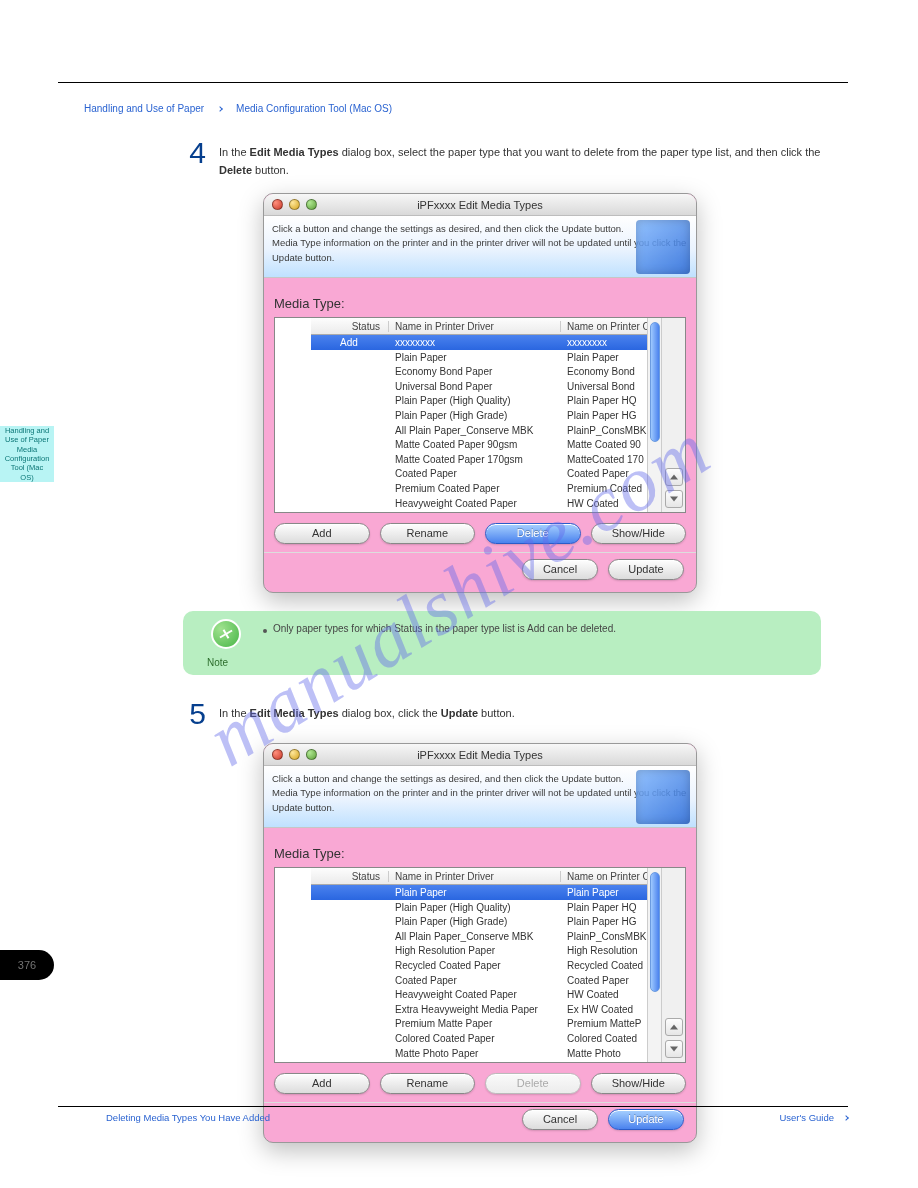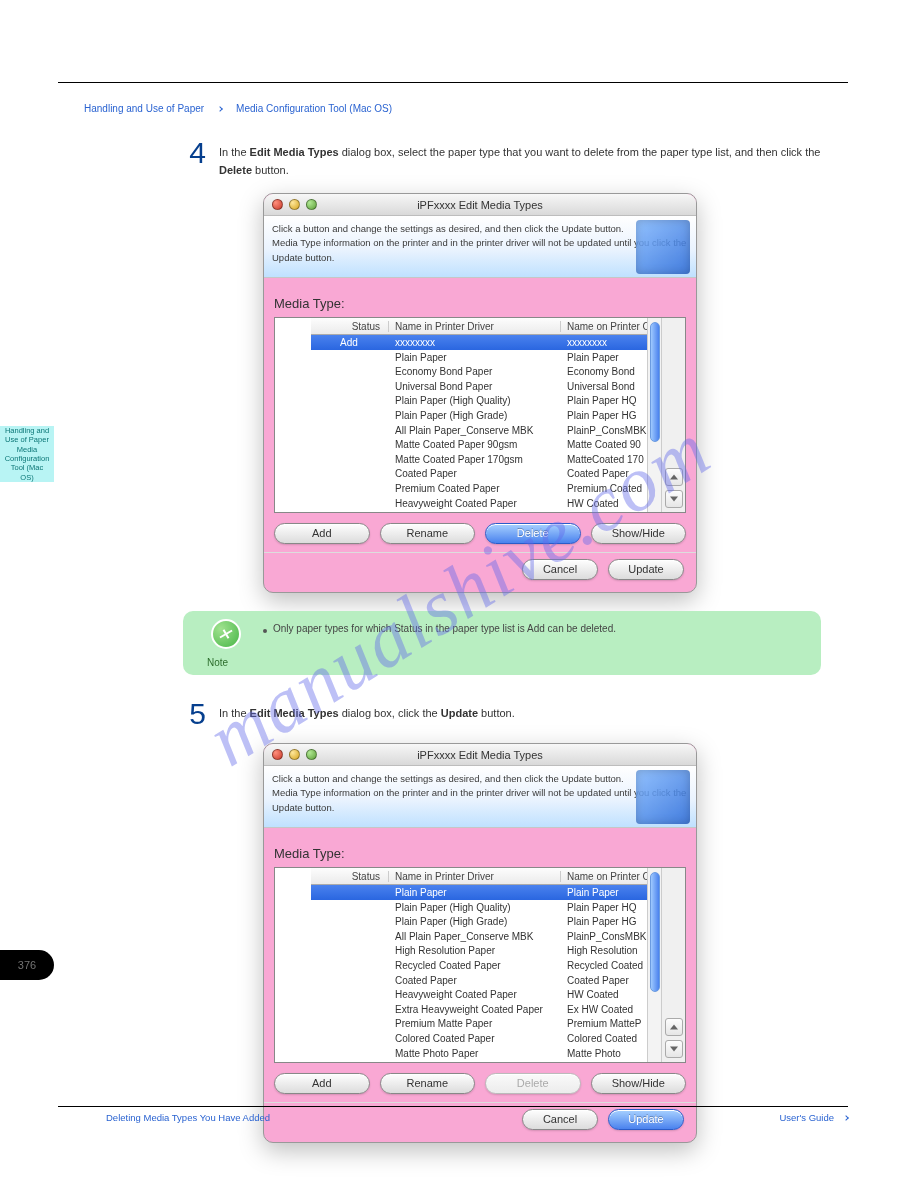--- a/index.html
+++ b/index.html
@@ -491,21 +491,21 @@
               <div class="col-driver">Coated Paper</div>
               <div class="col-panel">Coated Paper</div>
             </div>
             <div class="row">
               <div class="col-status" style="text-align: center;"></div>
               <div class="col-driver">Heavyweight Coated Paper</div>
               <div class="col-panel">HW Coated</div>
             </div>
             <div class="row">
               <div class="col-status" style="text-align: center;"></div>
-              <div class="col-driver">Extra Heavyweight Coated Paper</div>
+              <div class="col-driver">Extra Heavyweight Media Paper</div>
               <div class="col-panel">Ex HW Coated</div>
             </div>
             <div class="row">
               <div class="col-status" style="text-align: center;"></div>
               <div class="col-driver">Premium Matte Paper</div>
               <div class="col-panel">Premium MatteP</div>
             </div>
             <div class="row">
               <div class="col-status" style="text-align: center;"></div>
               <div class="col-driver">Colored Coated Paper</div>

